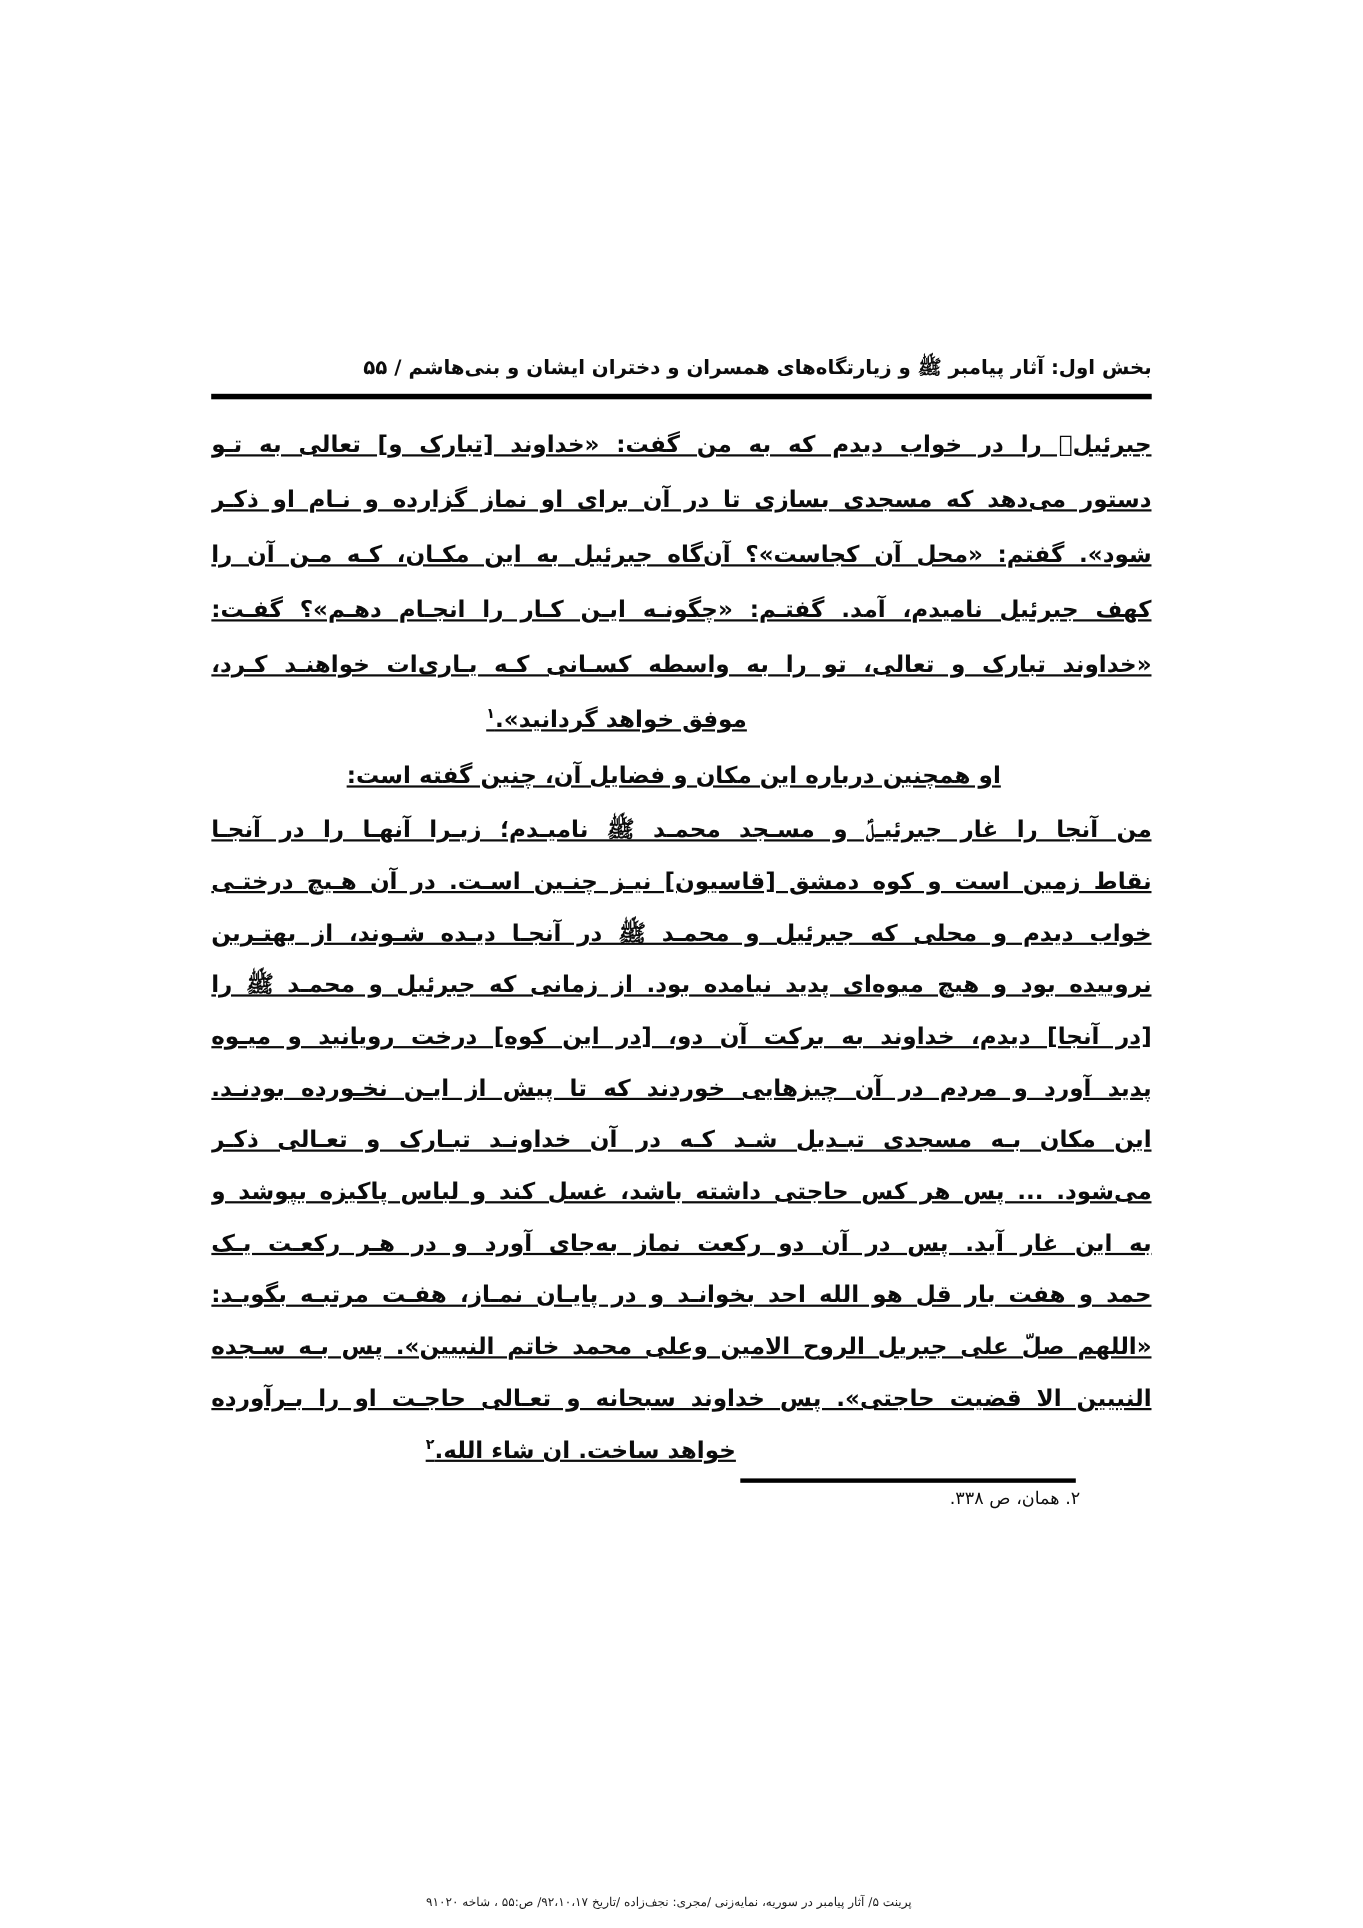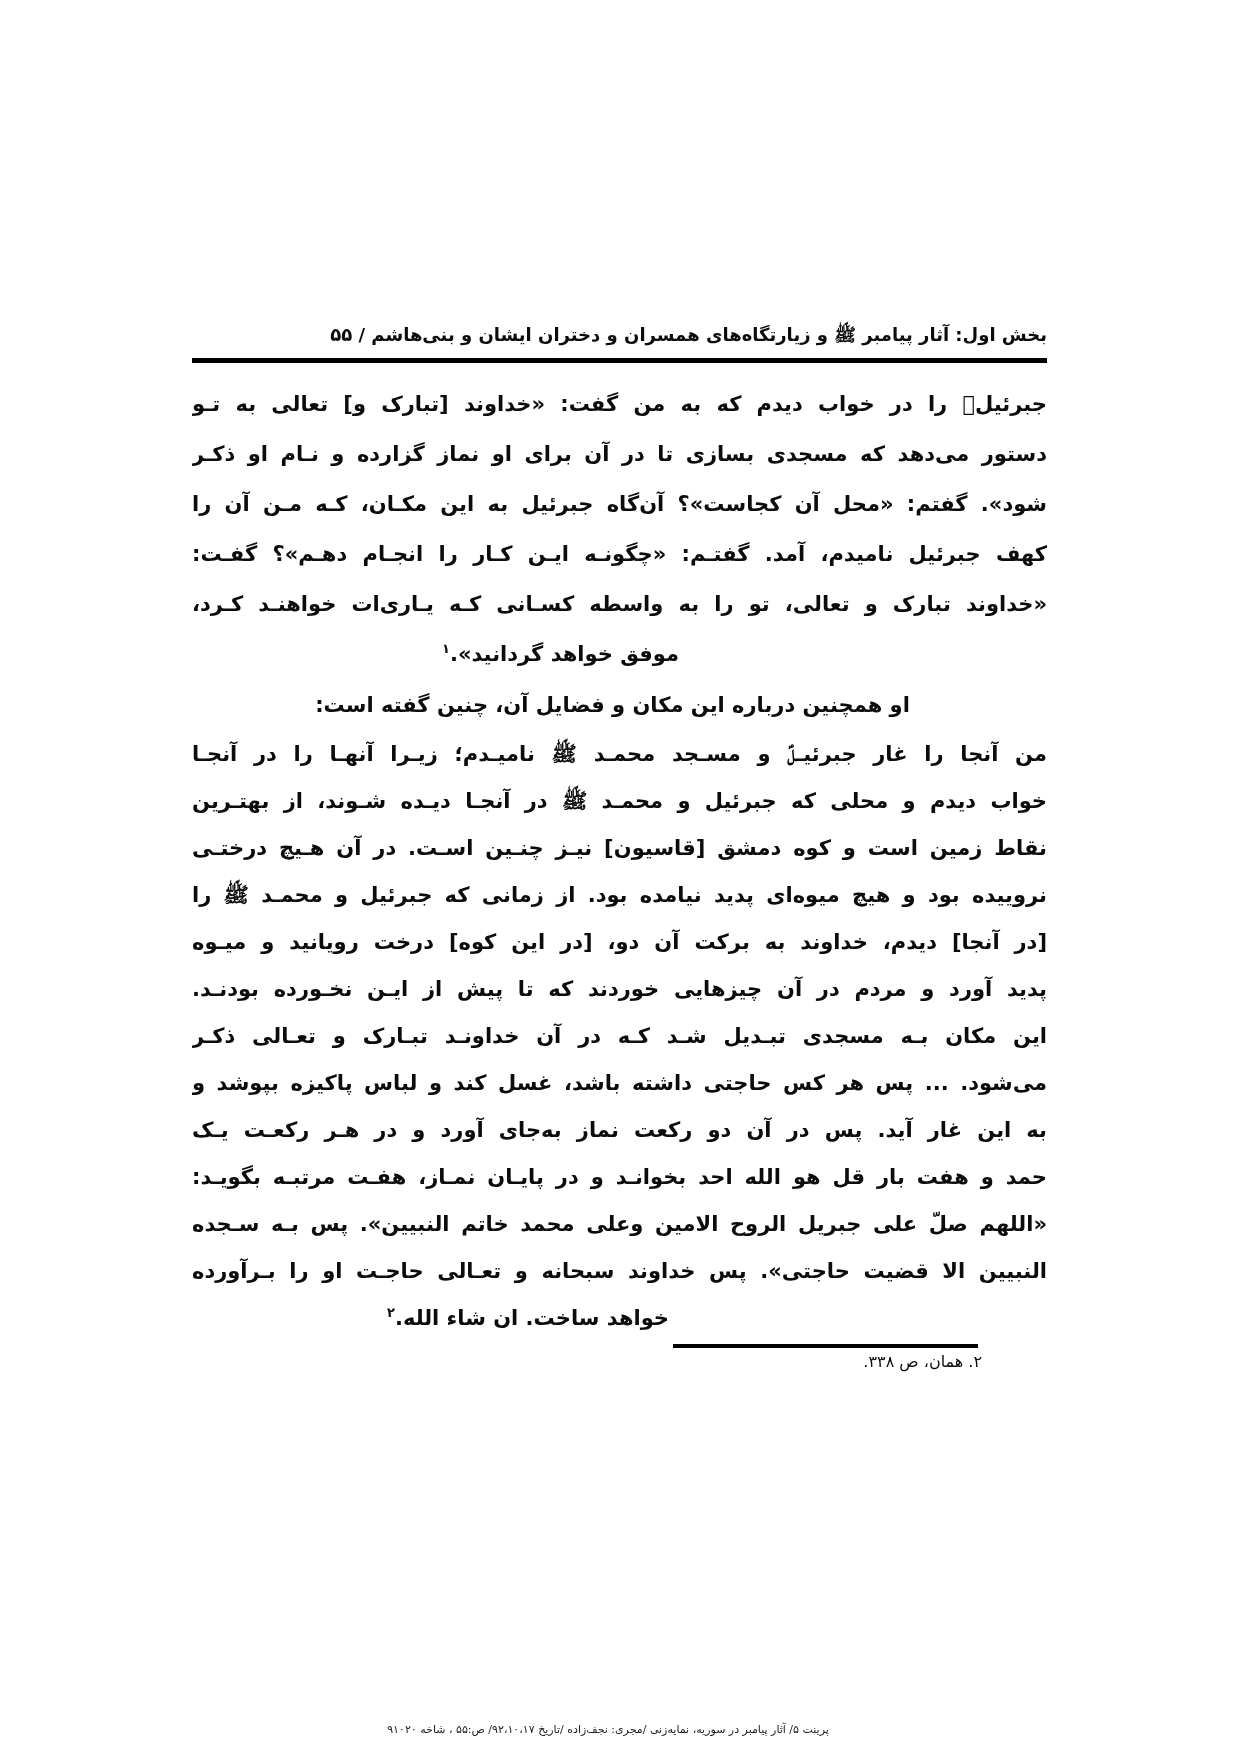--- a/index.html
+++ b/index.html
@@ -29,20 +29,21 @@
   }
   .head-rule {
     margin-top:8px;
     height:5px;
     background:#000;
   }
   .body-text {
     margin-top:16px;
     font-size:21px;
     font-weight:bold;
+    text-decoration:underline;
   }
   .jline {
     line-height:50px;
     text-align:justify;
     text-align-last:justify;
     overflow:hidden;
     height:50px;
   }
   .quote .jline { line-height:47px; height:47px; }
   .pline {
@@ -102,22 +103,22 @@
       <div class="jline">«خداوند تبارک و تعالی، تو را به واسطه کسـانی کـه یـاری‌ات خواهنـد کـرد،</div>
       <div class="pline p1last">
         <span>موفق خواهد گردانید».</span><sup>۱</sup>
       </div>
     </div>
 
     <div class="pline p2">او همچنین درباره این مکان و فضایل آن، چنین گفته است:</div>
 
     <div class="quote">
       <div class="jline">من آنجا را غار جبرئیـلؑ و مسـجد محمـد ﷺ نامیـدم؛ زیـرا آنهـا را در آنجـا</div>
+      <div class="jline">نقاط زمین است و کوه دمشق [قاسیون] نیـز چنـین اسـت. در آن هـیچ درختـی</div>
       <div class="jline">خواب دیدم و محلی که جبرئیل و محمـد ﷺ در آنجـا دیـده شـوند، از بهتـرین</div>
-      <div class="jline">نقاط زمین است و کوه دمشق [قاسیون] نیـز چنـین اسـت. در آن هـیچ درختـی</div>
       <div class="jline">نروییده بود و هیچ میوه‌ای پدید نیامده بود. از زمانی که جبرئیل و محمـد ﷺ را</div>
       <div class="jline">[در آنجا] دیدم، خداوند به برکت آن دو، [در این کوه] درخت رویانید و میـوه</div>
       <div class="jline">پدید آورد و مردم در آن چیزهایی خوردند که تا پیش از ایـن نخـورده بودنـد.</div>
       <div class="jline">این مکان بـه مسجدی تبـدیل شـد کـه در آن خداونـد تبـارک و تعـالی ذکـر</div>
       <div class="jline">می‌شود. ... پس هر کس حاجتی داشته باشد، غسل کند و لباس پاکیزه بپوشد و</div>
       <div class="jline">به این غار آید. پس در آن دو رکعت نماز به‌جای آورد و در هـر رکعـت یـک</div>
       <div class="jline">حمد و هفت بار قل هو الله احد بخوانـد و در پایـان نمـاز، هفـت مرتبـه بگویـد:</div>
       <div class="jline">«اللهم صلّ علی جبریل الروح الامین وعلی محمد خاتم النبیین». پس بـه سـجده</div>
       <div class="jline">النبیین الا قضیت حاجتی». پس خداوند سبحانه و تعـالی حاجـت او را بـرآورده</div>
       <div class="pline qlast">

